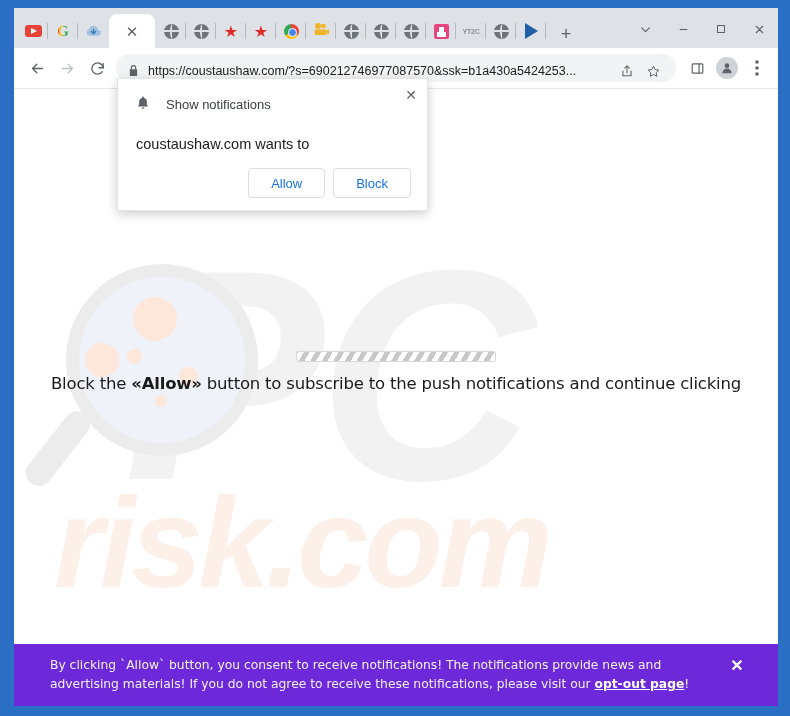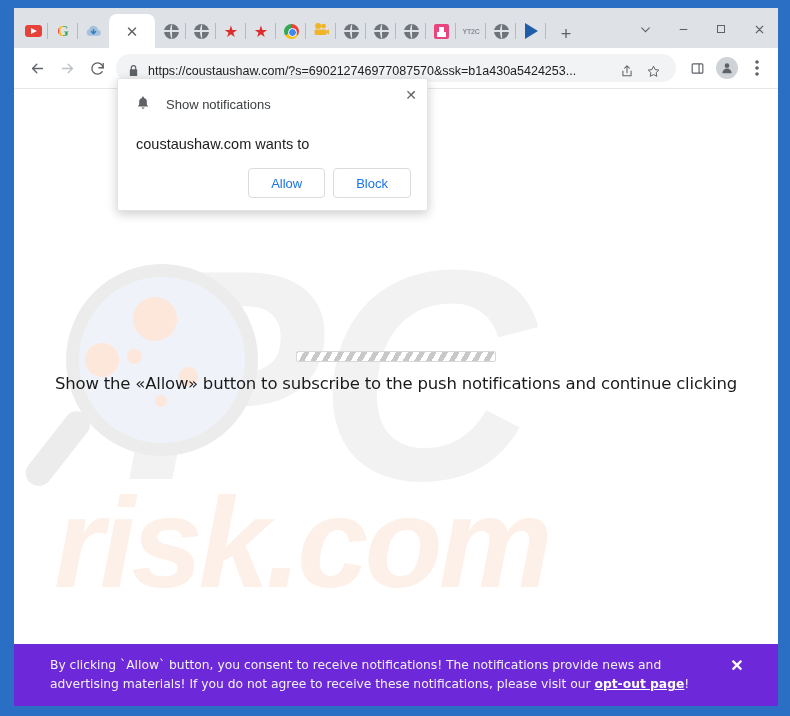--- a/index.html
+++ b/index.html
@@ -216,21 +216,21 @@
     border: 1px solid #d8d8d8; border-radius: 2px;
     background-image: repeating-linear-gradient(
       -60deg, #ffffff 0 5px, #c8c8c8 5px 10px);
     background-color:#fff;
   }
   #page-text {
     font-size: 16.5px; color: #1a1a1a;
     font-family: "DejaVu Sans", sans-serif;
     letter-spacing: -0.2px;
   }
-  #page-text b { font-weight: normal; }
+  #page-text b { font-weight: bold; }
 
   
   #consent-banner {
     position: absolute; left: 0; right: 0; bottom: 0;
     min-height: 62px;
     background: #6d28d9;
     display: flex; align-items: center;
     padding: 10px 14px 10px 36px;
   }
   #consent-text {
@@ -453,21 +453,21 @@
           <div class="lens-dot" style="left:48px;top:72px;width:15px;height:15px;"></div>
           <div class="lens-dot" style="left:100px;top:90px;width:19px;height:19px;"></div>
           <div class="lens-dot" style="left:76px;top:118px;width:12px;height:12px;"></div>
         </div>
       </div>
 
       <div id="wm-risk">risk.com</div>
 
       <div id="page-content">
         <div id="progress-bar"></div>
-        <div id="page-text"><span>Show the </span><b>«Allow»</b><span> button to subscribe to the push notifications and continue clicking</span></div>
+        <div id="page-text"><span>Block the </span><b>«Allow»</b><span> button to subscribe to the push notifications and continue clicking</span></div>
       </div>
 
       <div id="consent-banner">
         <div id="consent-text"><span>By clicking `Allow` button, you consent to receive notifications! The notifications provide news and advertising materials! If you do not agree to receive these notifications, please visit our </span><a href="#" id="optout-link">opt-out page</a><span>!</span></div>
         <div id="banner-close">✕</div>
       </div>
 
     </div>
 
     <div id="perm-dialog">

